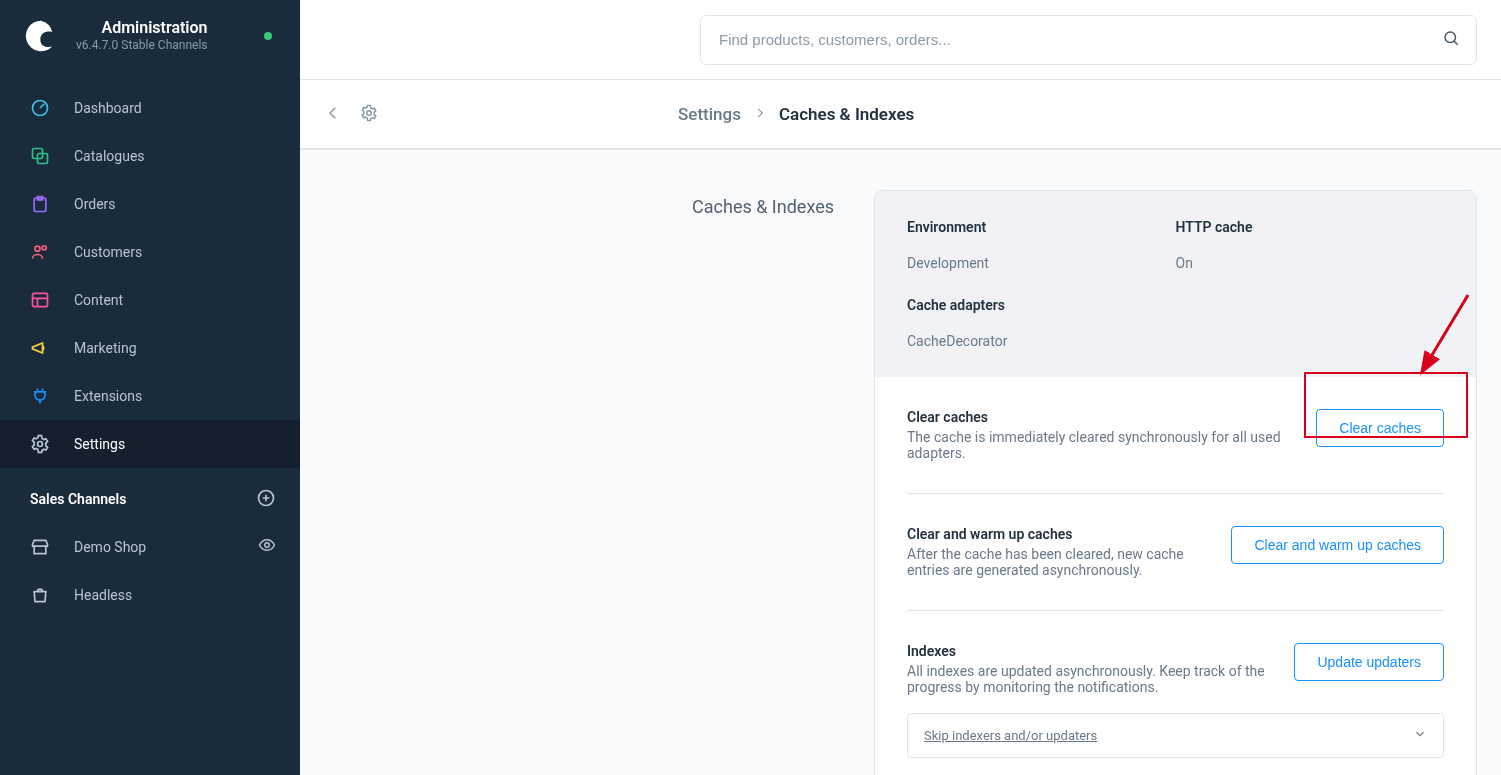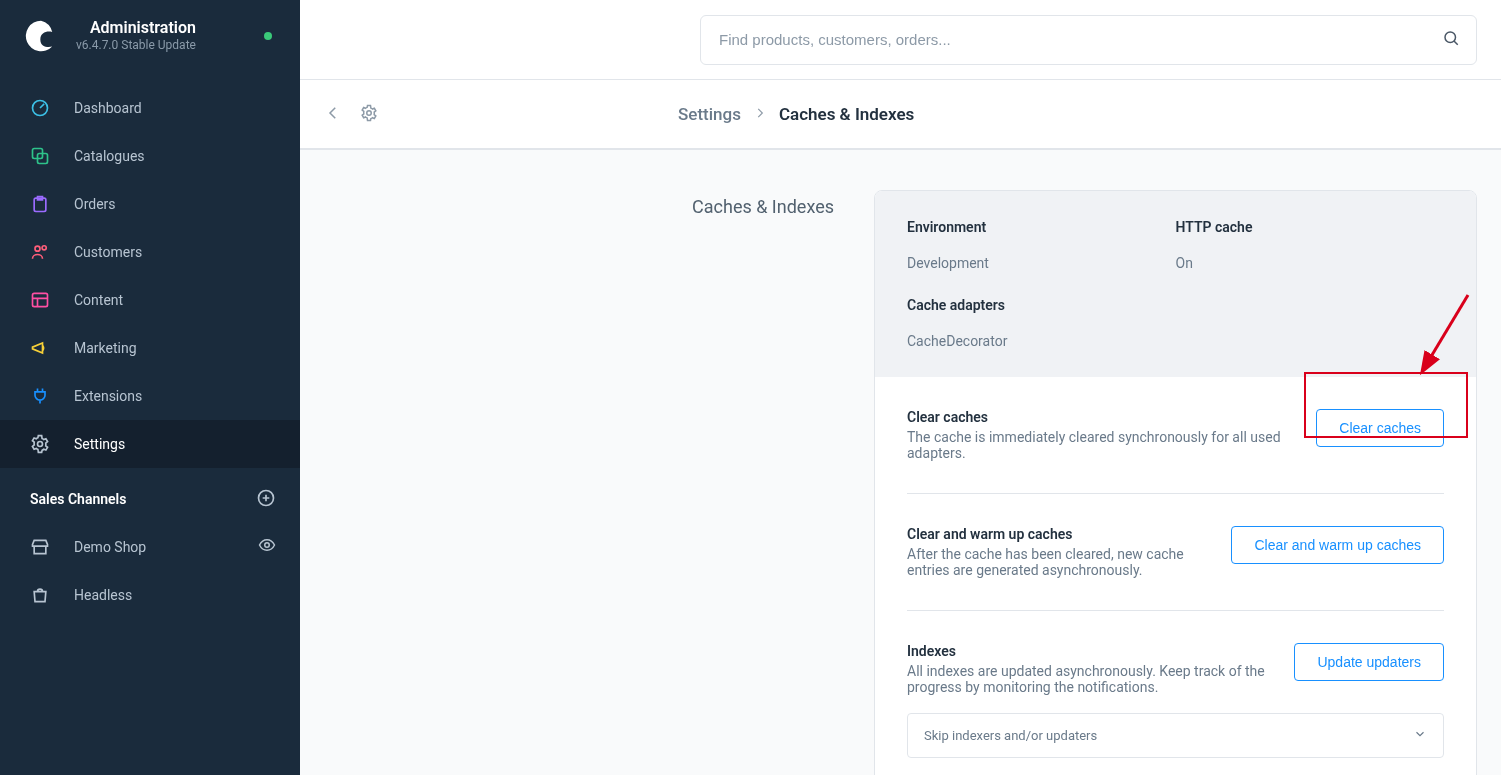--- a/index.html
+++ b/index.html
@@ -254,20 +254,21 @@
     margin: 8px 0 32px 0;
     border: 1px solid var(--border-color);
     border-radius: 4px;
     padding: 13px 16px;
     display: flex;
     align-items: center;
     justify-content: space-between;
     color: var(--text-muted);
     font-size: 13px;
     cursor: pointer;
+    text-decoration: underline;
   }
 
   
   .annot-box {
     position: absolute;
     border: 2px solid var(--red);
     pointer-events: none;
   }
   .annot-arrow { position: absolute; pointer-events: none; }
 </style>
@@ -276,21 +277,21 @@
 
 <aside class="sidebar">
   <div class="sidebar-header">
     <div class="logo-box">
       <svg viewBox="0 0 100 100" fill="#fff">
           <path d="M50 5a45 45 0 1 0 33 76c-13 3-35 2-35-21 0-20 19-26 35-22A45 45 0 0 0 50 5z"></path>
         </svg>
     </div>
     <div>
       <div class="app-title">Administration</div>
-      <div class="app-version">v6.4.7.0 Stable Update</div>
+      <div class="app-version">v6.4.7.0 Stable Channels</div>
     </div>
     <span class="status-dot"></span>
   </div>
 
   <ul class="nav-list">
     <li class="nav-item">
       <span class="nav-icon">
         <svg viewBox="0 0 24 24" fill="none" stroke="#3cc0e6" stroke-width="2">
             <circle cx="12" cy="12" r="9"></circle>
             <path d="M12 12l5-5"></path>

